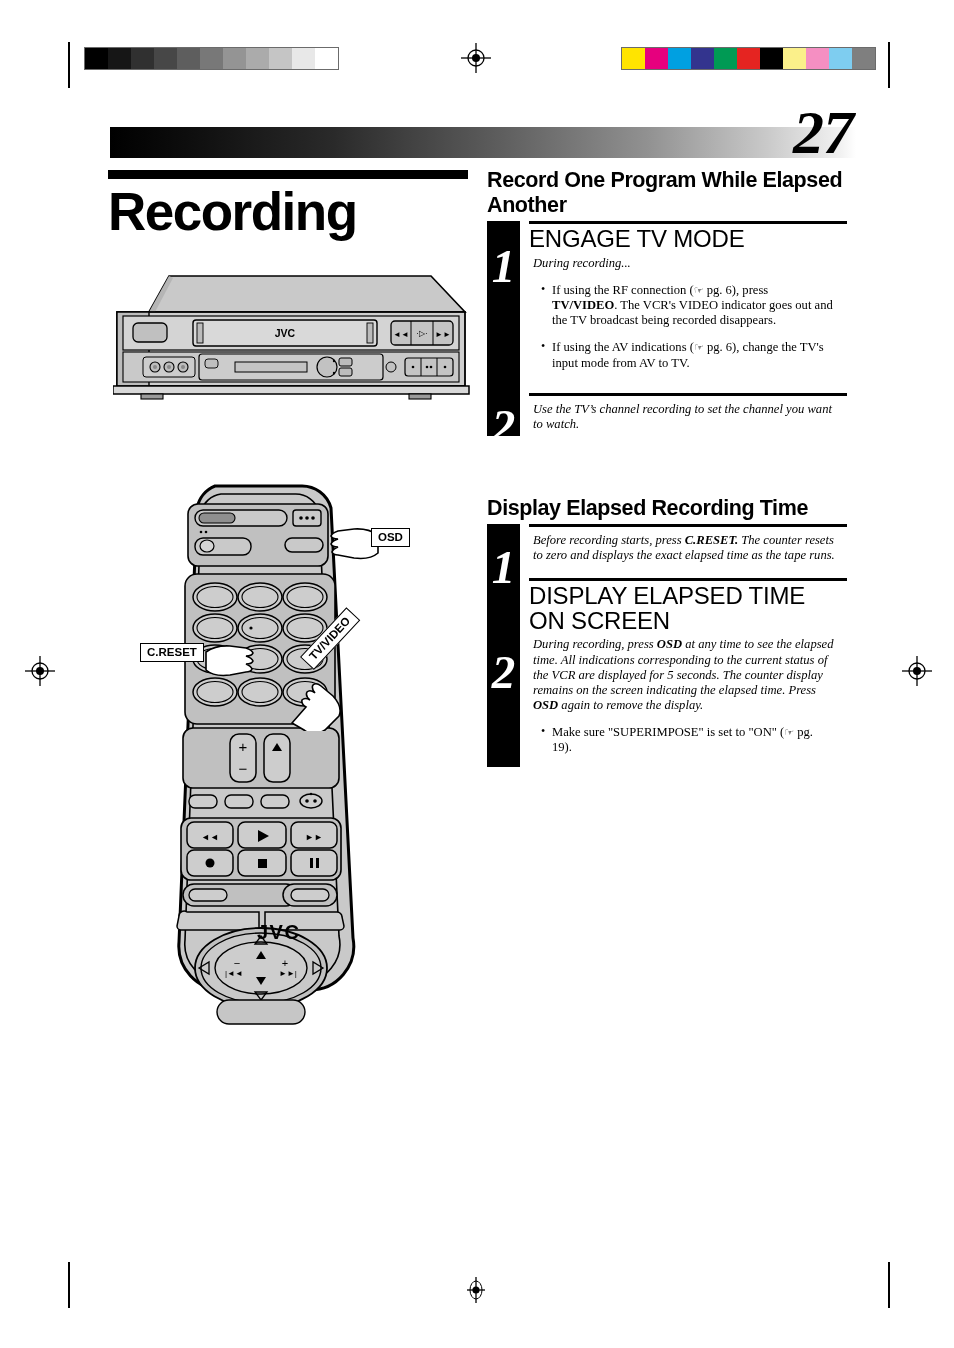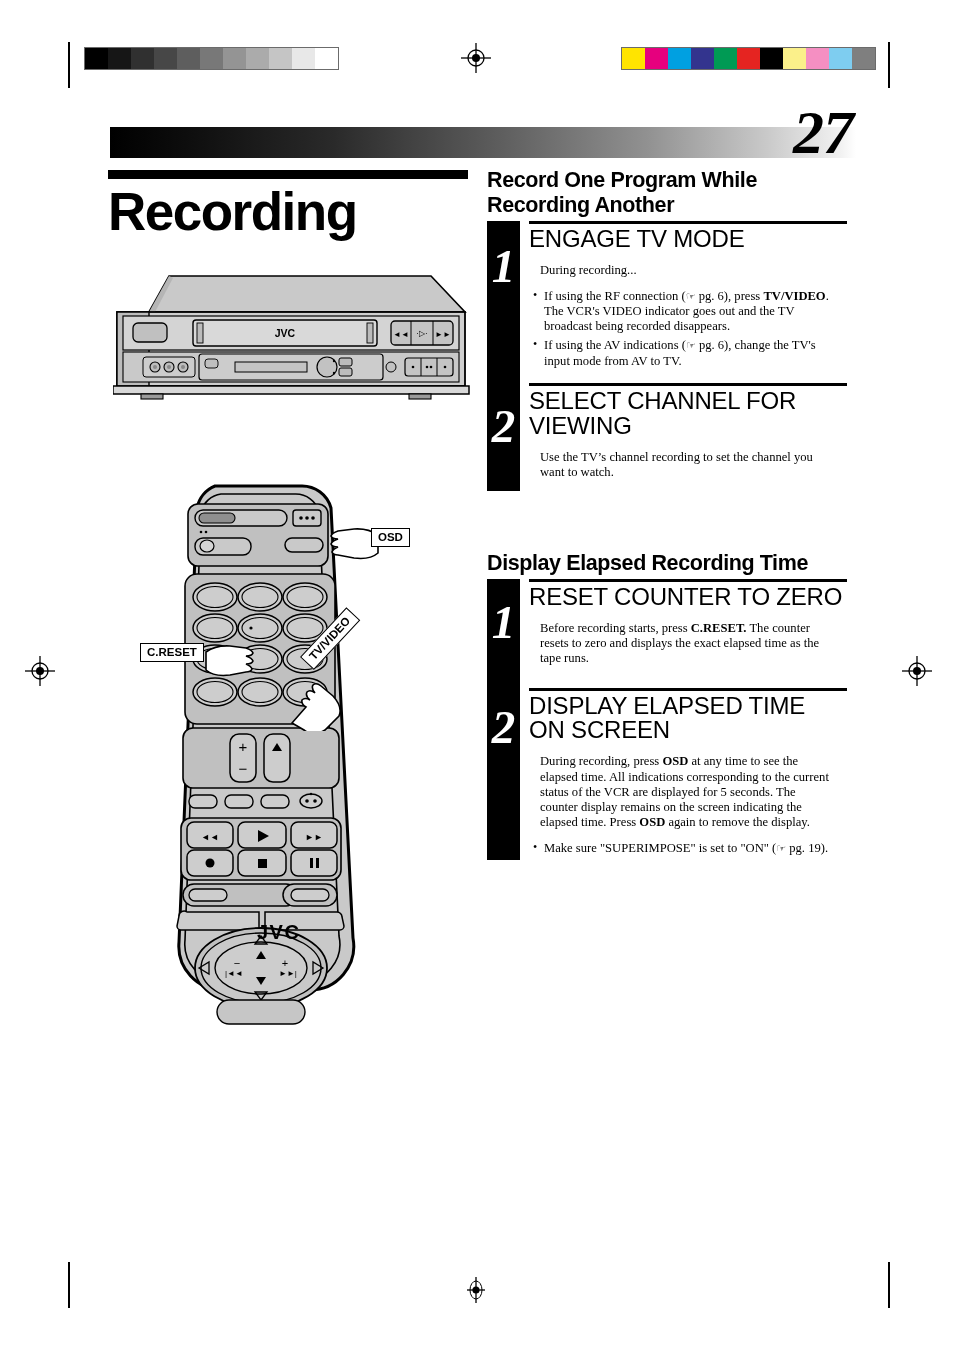--- a/index.html
+++ b/index.html
@@ -137,26 +137,26 @@
     line-height: 1.04;
     color: #000;
     margin: 1px 0 2px 0;
   }
   .step-body {
     font-family: "Liberation Serif", serif;
     font-size: 12.6px;
     line-height: 1.2;
     color: #000;
   }
-  .step-body p { margin: 11px; }
+  .step-body p { margin: 4px; font-style: italic; }
   .bullets { margin: 0; padding: 0; list-style: none; }
   .bullets li {
     position: relative;
     padding-left: 11px;
-    margin: 4px;
+    margin: 12px;
   }
   .bullets li:before {
     content: "\2022";
     position: absolute;
     left: 0; top: -1px;
     font-size: 12px;
   }
   .b { font-weight: 700; }
   .hand-ref { font-family: "DejaVu Sans", sans-serif; font-size: 11px; }
 
@@ -432,21 +432,21 @@
   <svg style="position:absolute; left:282px; top:655px;" width="66" height="76" viewBox="0 0 66 76">
     <path d="M10 68 l14 -16 q-5 -3 -4 -7 q3 -3 8 0 q-5 -4 -3 -8 q3 -3 8 1 q-4 -5 -2 -8 q3 -3 8 1 l12 10 q10 11 6 20 l-14 14 q-12 7 -21 0 z" fill="#ffffff" stroke="#000" stroke-width="1.6"></path>
   </svg>
 
   <div class="callout" id="callout-osd">OSD</div>
   <div class="callout" id="callout-creset">C.RESET</div>
   <div class="callout" id="callout-tvvideo">TV/VIDEO</div>
 
   <div class="right-col">
 
-    <h2 class="sec-title">Record One Program While Recording Another</h2>
+    <h2 class="sec-title">Record One Program While Elapsed Another</h2>
 
     <div class="steps">
       <div class="num-bar">
         <div class="digit" style="top:22px;">1</div>
         <div class="digit" style="top:182px;">2</div>
       </div>
       <div class="steps-body">
 
         <div class="step">
           <div class="step-head">ENGAGE TV MODE</div>
@@ -455,42 +455,40 @@
             <ul class="bullets">
               <li><span>If using the RF connection (</span><span class="hand-ref">☞</span><span> pg. 6), press </span><span class="b">TV/VIDEO</span><span>. The VCR's VIDEO indicator goes out and the TV broadcast being recorded disappears.</span></li>
               <li><span>If using the AV indications (</span><span class="hand-ref">☞</span><span> pg. 6), change the TV's input mode from AV to TV.</span></li>
             </ul>
           </div>
         </div>
 
         <div class="gap-2"></div>
 
         <div class="step">
-          <div class="step-head">SELECT CHANNEL FOR VIEWING</div>
           <div class="step-body">
             <p>Use the TV’s channel recording to set the channel you want to watch.</p>
           </div>
         </div>
 
       </div>
     </div>
 
     <div class="gap-1"></div>
 
     <h2 class="sec-title second">Display Elapsed Recording Time</h2>
 
     <div class="steps">
       <div class="num-bar">
         <div class="digit" style="top:20px;">1</div>
         <div class="digit" style="top:125px;">2</div>
       </div>
       <div class="steps-body">
 
         <div class="step">
-          <div class="step-head">RESET COUNTER TO ZERO</div>
           <div class="step-body">
             <p><span>Before recording starts, press </span><span class="b">C.RESET.</span><span> The counter resets to zero and displays the exact elapsed time as the tape runs.</span></p>
           </div>
         </div>
 
         <div class="gap-2"></div>
 
         <div class="step">
           <div class="step-head">DISPLAY ELAPSED TIME ON SCREEN</div>
           <div class="step-body">

